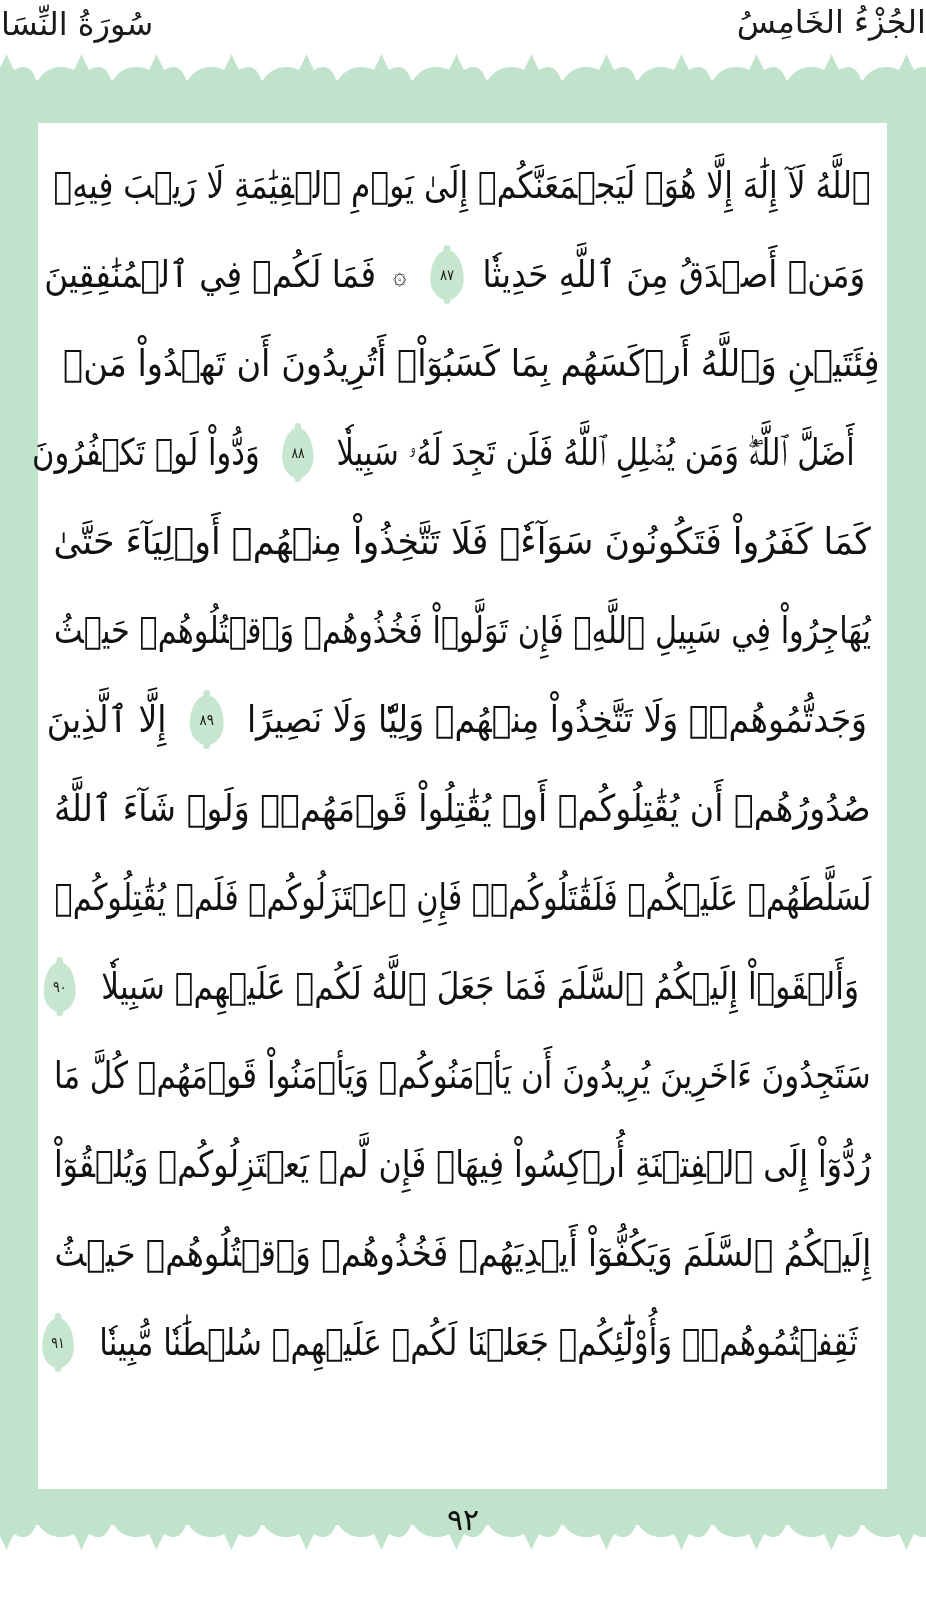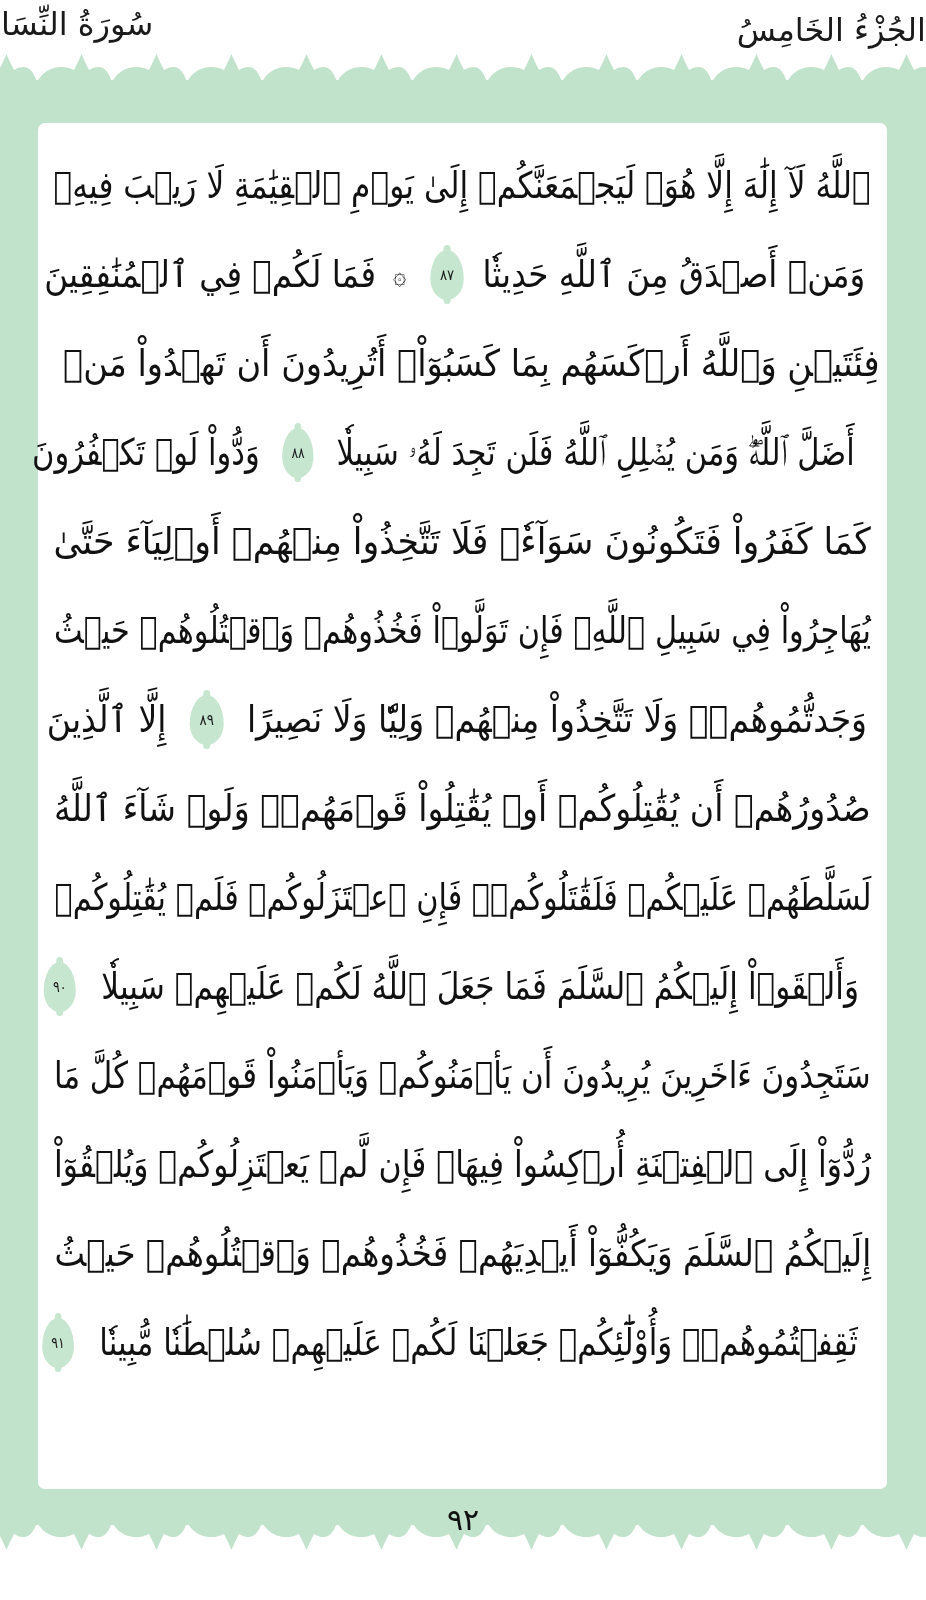--- a/index.html
+++ b/index.html
@@ -17,21 +17,21 @@
     .header {
       position: absolute;
       top: 0;
       left: 0;
       width: 926px;
       height: 55px;
     }
     .header-juz {
       position: absolute;
       right: 0;
-      top: 8px;
+      top: 0;
       font-size: 32px;
       color: #1a1a1a;
       direction: rtl;
       white-space: nowrap;
       line-height: 44px;
     }
     .header-surah {
       position: absolute;
       left: -14px;
       top: 2px;
@@ -48,21 +48,20 @@
       width: 926px;
       height: 1600px;
     }
     .panel {
       position: absolute;
       left: 38px;
       top: 123px;
       width: 849px;
       height: 1366px;
       background: #ffffff;
-      border-radius: 7px;
     }
     .lines {
       position: absolute;
       left: 0;
       top: 18px;
       width: 849px;
     }
     .line {
       direction: rtl;
       height: 89px;

